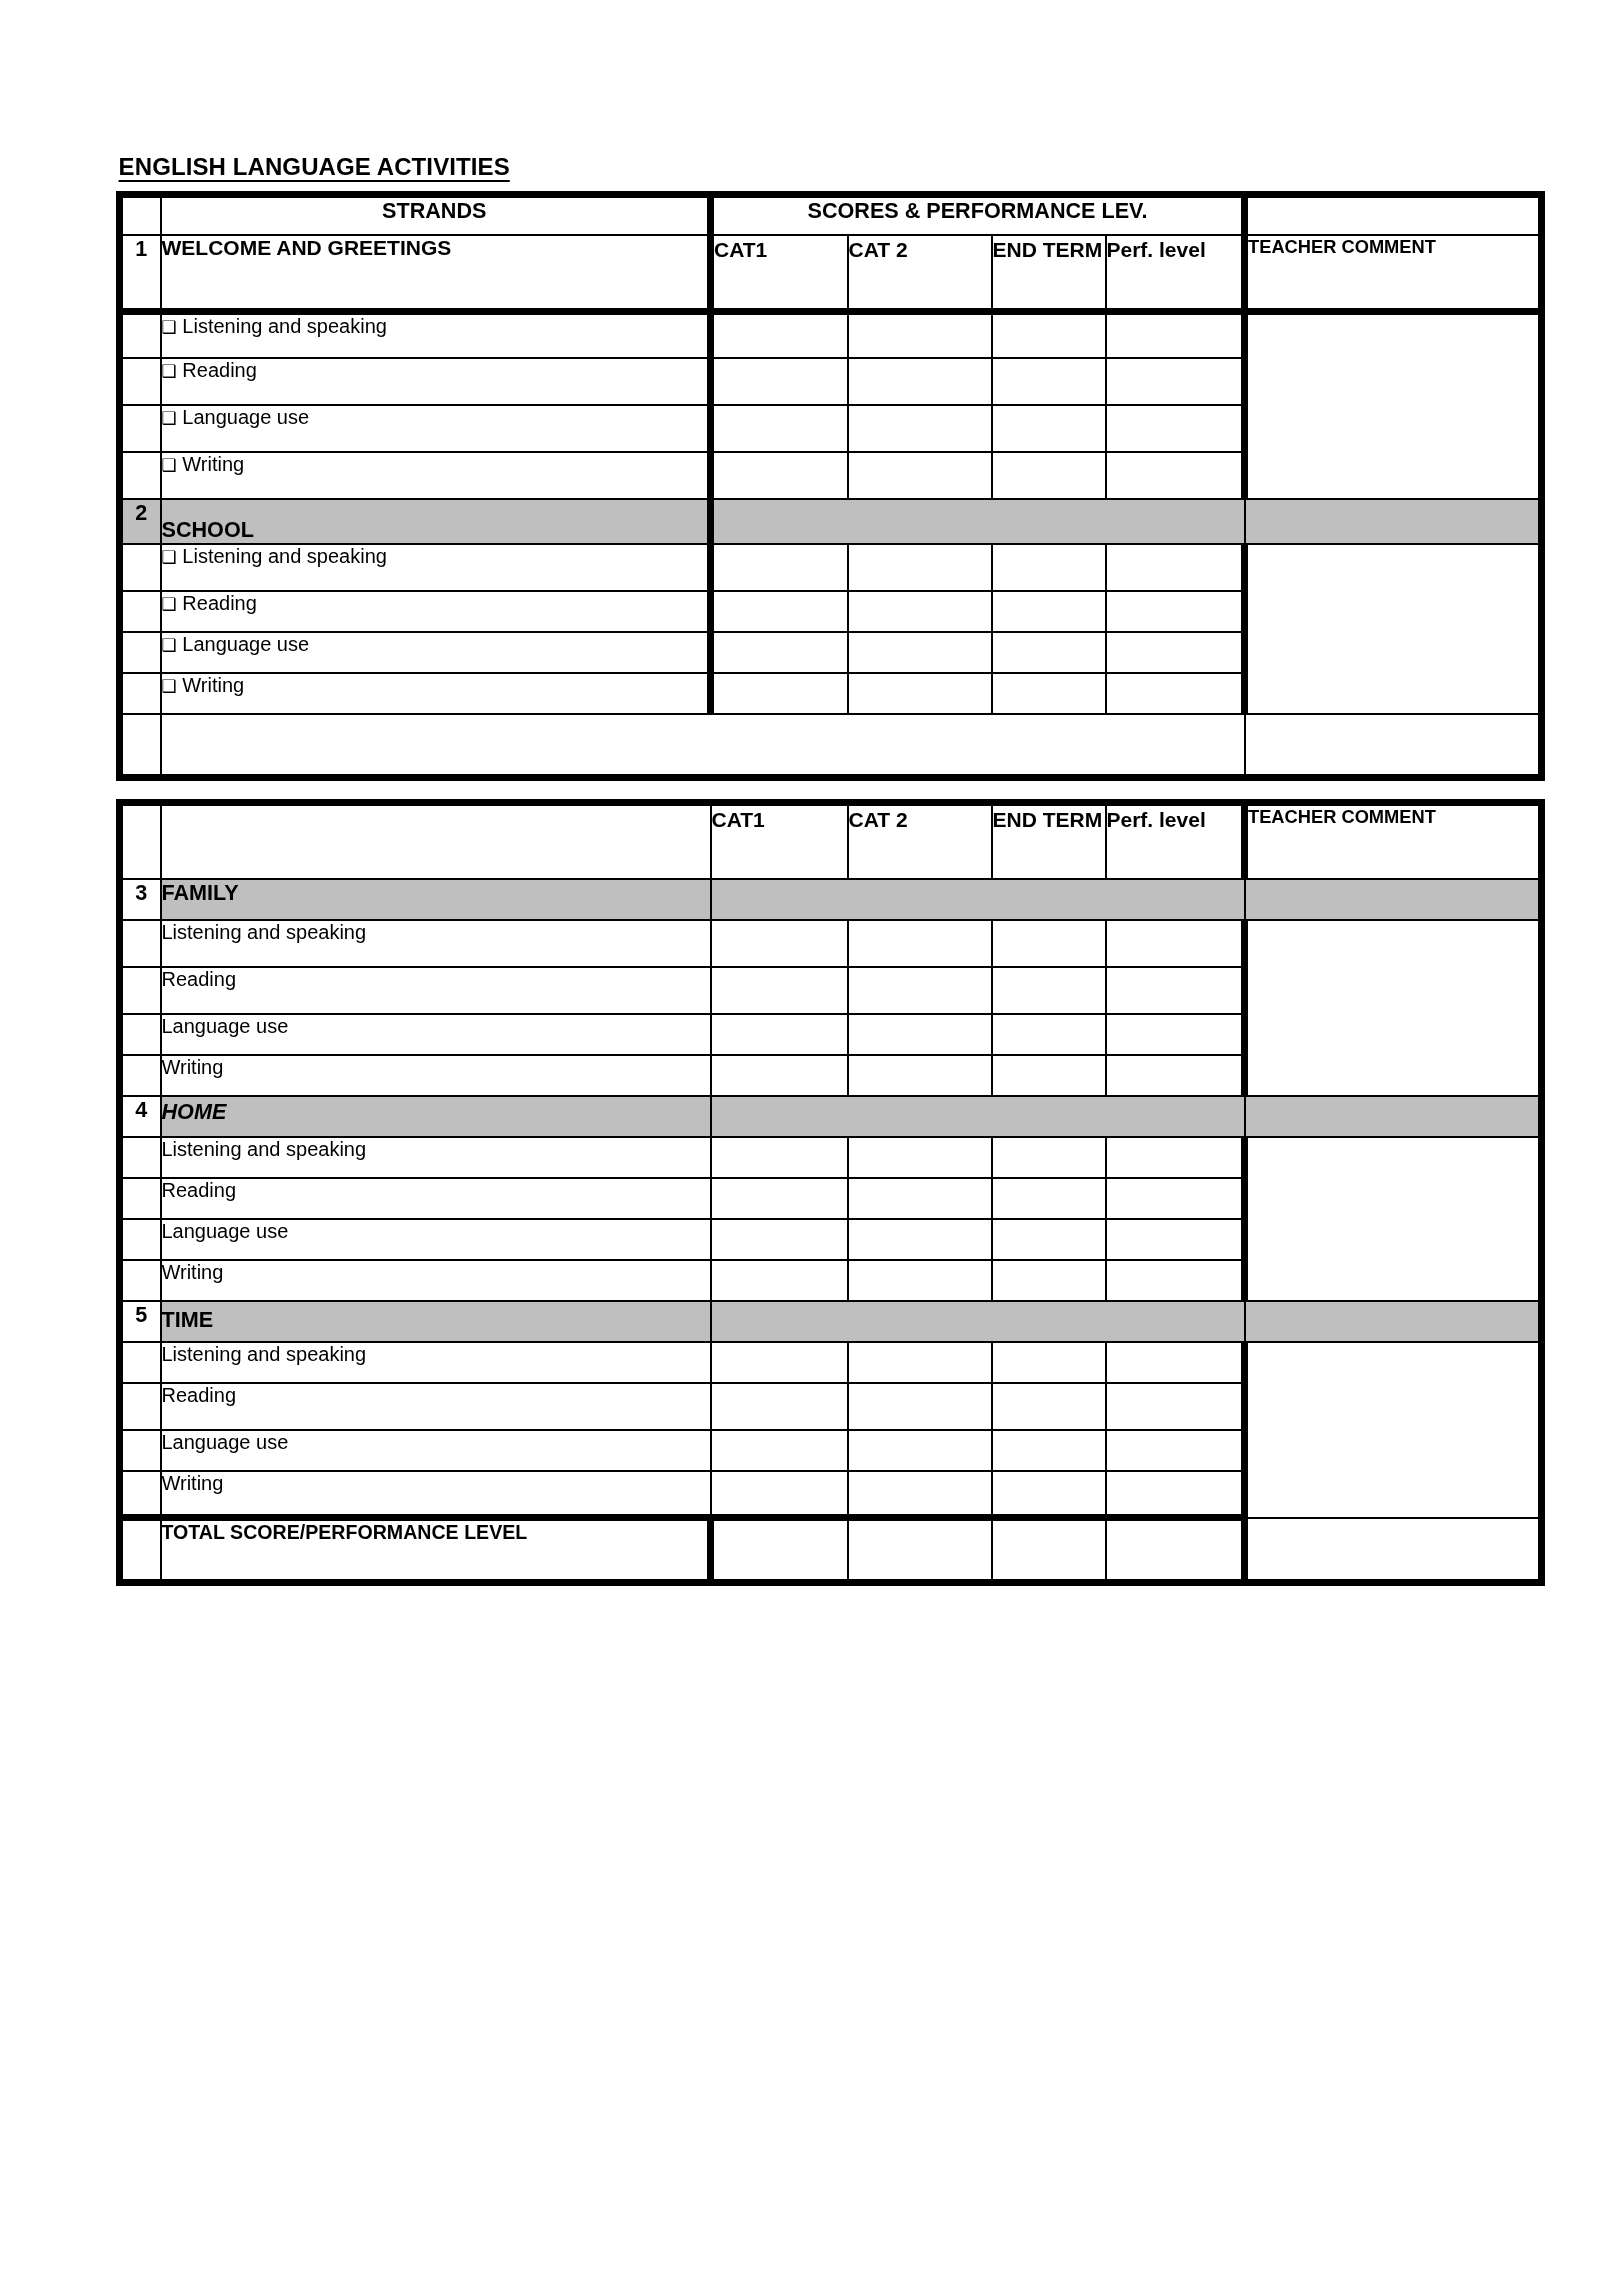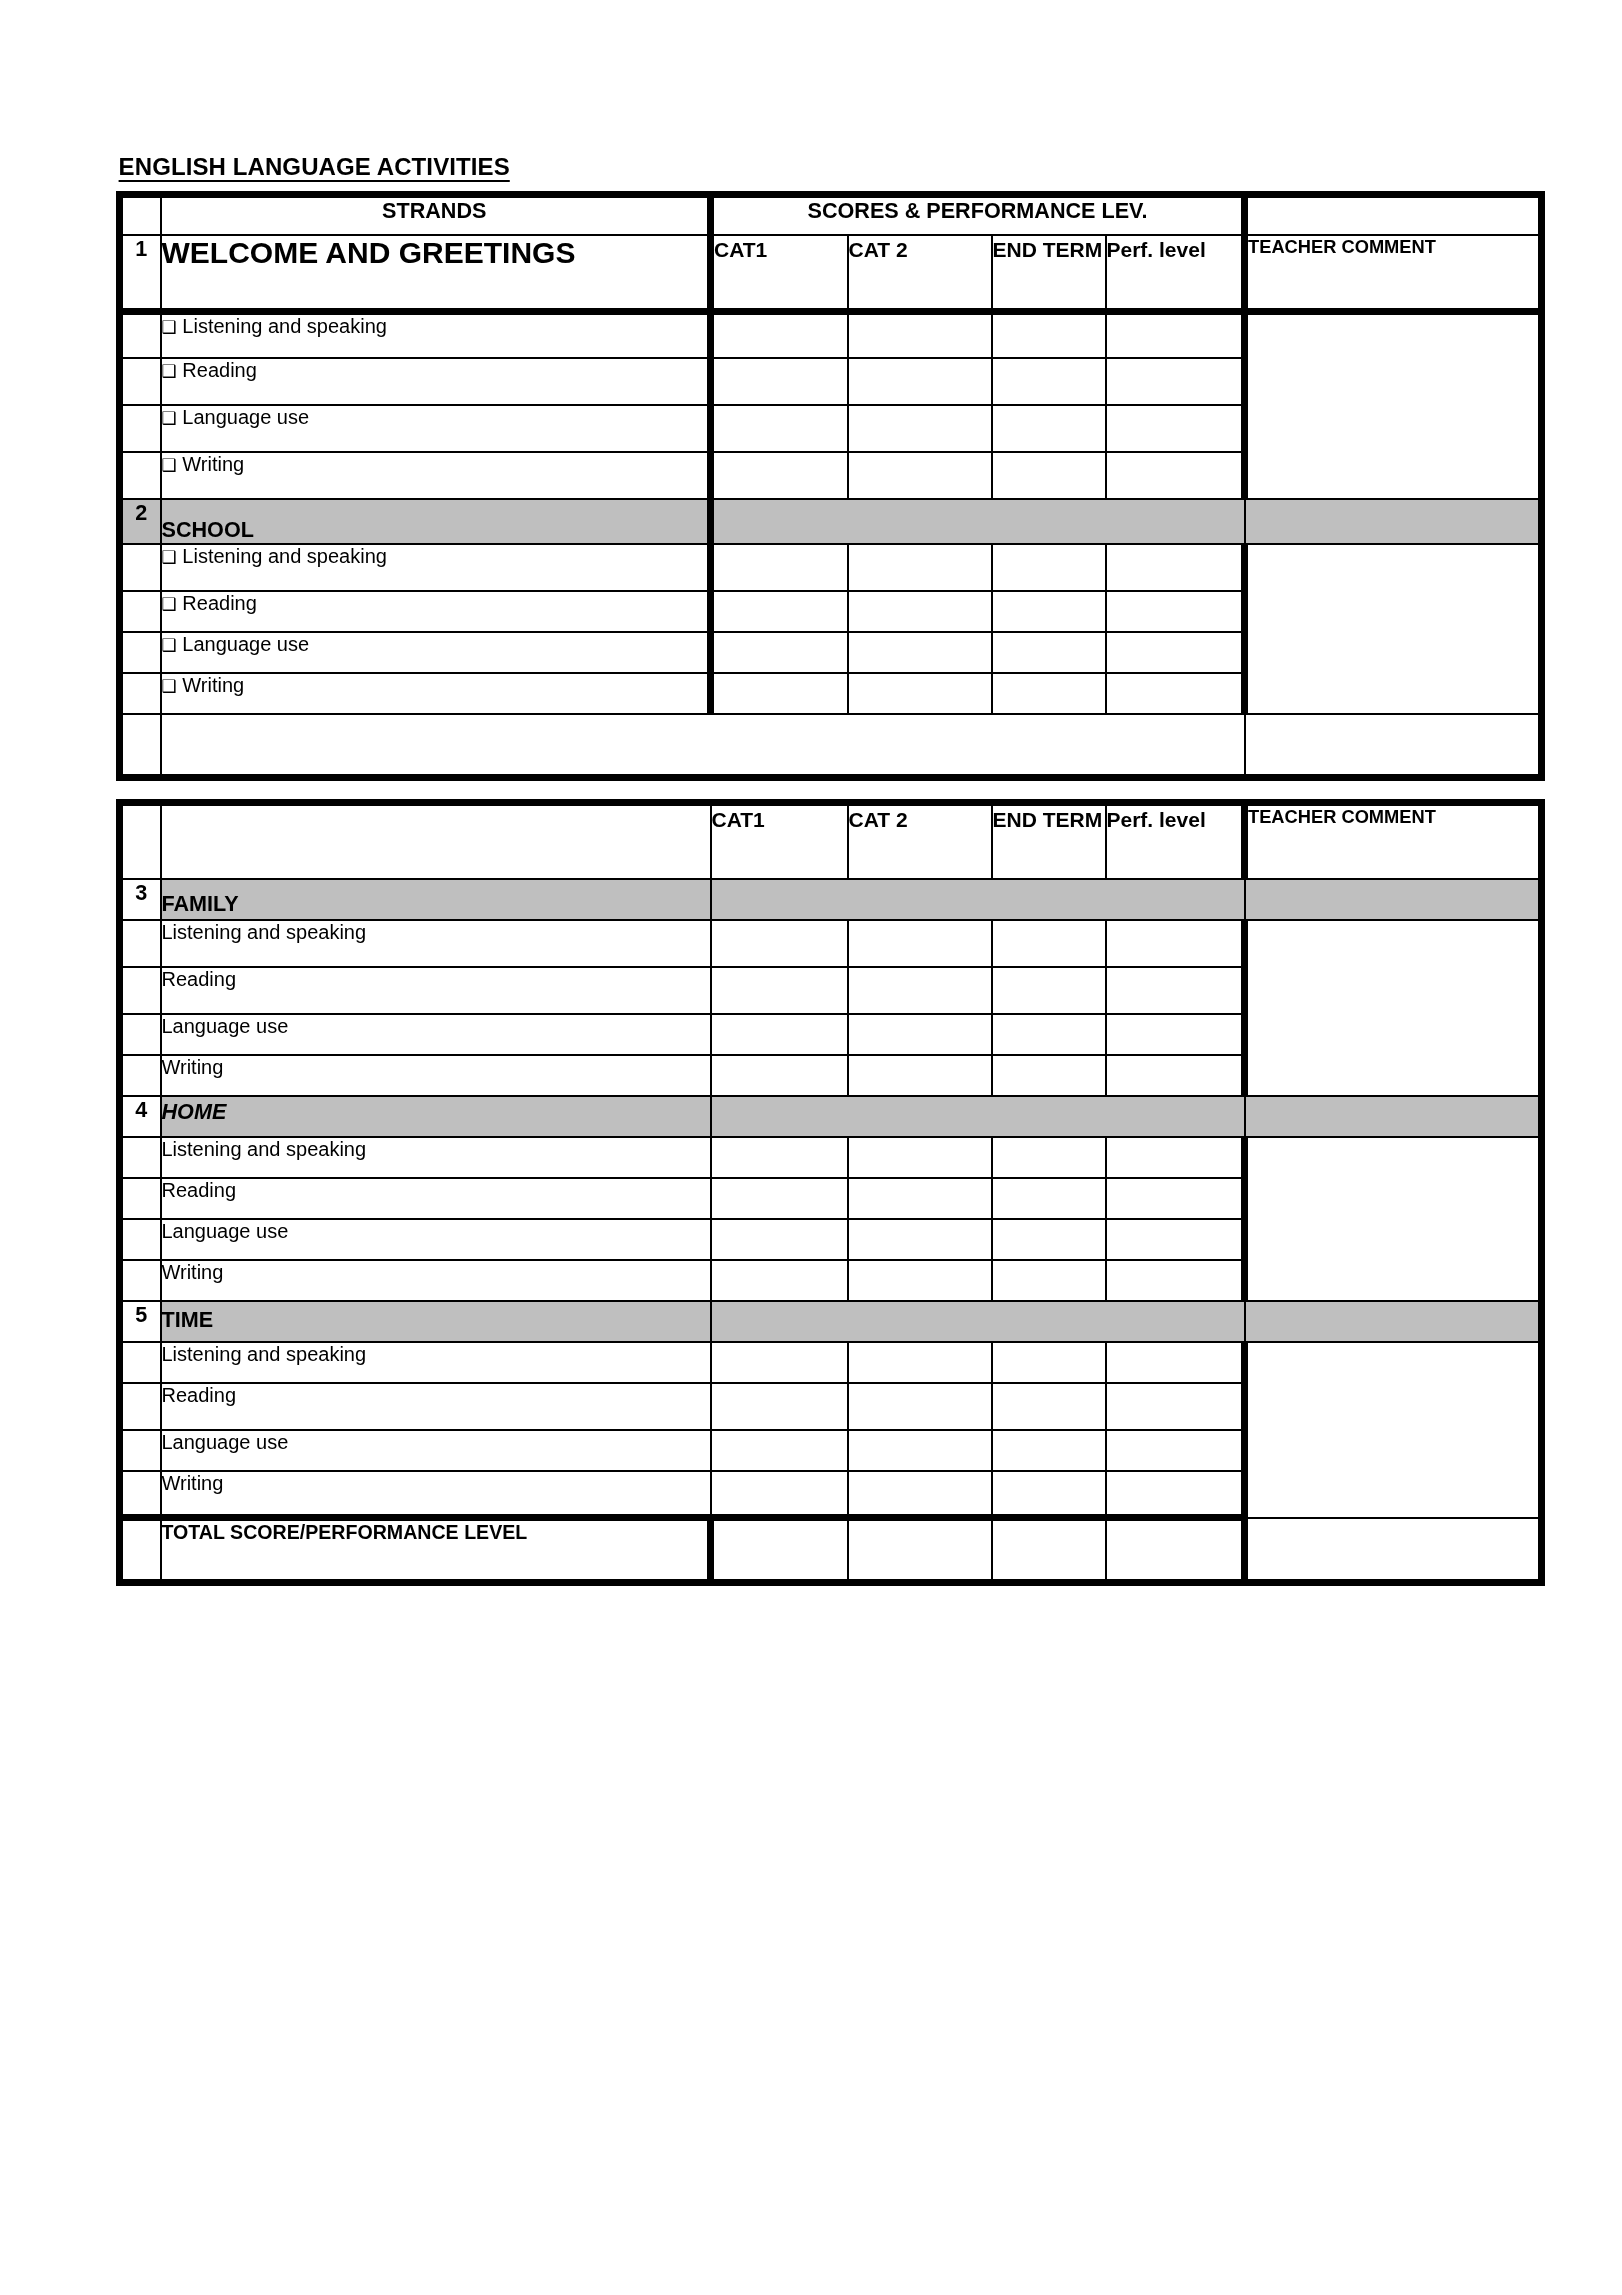--- a/index.html
+++ b/index.html
@@ -115,21 +115,21 @@
 
       <tr>
         <td class="frame-left frame-top h-tall"></td>
         <td class="frame-top thick-r title-cell cellpad-c">STRANDS</td>
         <td class="frame-top thick-r title-cell cellpad-c" colspan="4">SCORES &amp; PERFORMANCE LEV.</td>
         <td class="frame-top frame-right"></td>
       </tr>
 
       <tr>
         <td class="frame-left thick-b center bold cellpad-c h-hdr2" style="font-size:21.6px;">1</td>
-        <td class="thick-r thick-b sect-label" style="font-size:30px;">WELCOME AND GREETINGS</td>
+        <td class="thick-r thick-b sect-label" style="font-size:21px;">WELCOME AND GREETINGS</td>
         <td class="thick-b colhdr">CAT1</td>
         <td class="thick-b colhdr">CAT 2</td>
         <td class="thick-b colhdr">END TERM</td>
         <td class="thick-b thick-r colhdr">Perf. level</td>
         <td class="thick-b frame-right colhdr-wide">TEACHER COMMENT</td>
       </tr>
 
       <tr>
         <td class="frame-left h-strand"></td>
         <td class="strandtxt thick-r"><span class="bullet-glyph">❑</span> <span>Listening and speaking</span></td>
@@ -233,21 +233,21 @@
         <td class="frame-top"></td>
         <td class="frame-top colhdr">CAT1</td>
         <td class="frame-top colhdr">CAT 2</td>
         <td class="frame-top colhdr">END TERM</td>
         <td class="frame-top thick-r colhdr">Perf. level</td>
         <td class="frame-top frame-right colhdr-wide">TEACHER COMMENT</td>
       </tr>
 
       <tr>
         <td class="frame-left center bold h-band" style="font-size:21.6px;">3</td>
-        <td class="shaded sect-label" style="padding-top:11px;">FAMILY</td>
+        <td class="shaded sect-label" style="padding-top:0;">FAMILY</td>
         <td class="shaded" colspan="4"></td>
         <td class="frame-right shaded"></td>
       </tr>
       <tr>
         <td class="frame-left h-strand"></td>
         <td class="strandtxt ind-1">Listening and speaking</td>
         <td></td>
         <td></td>
         <td></td>
         <td class="thick-r"></td>

